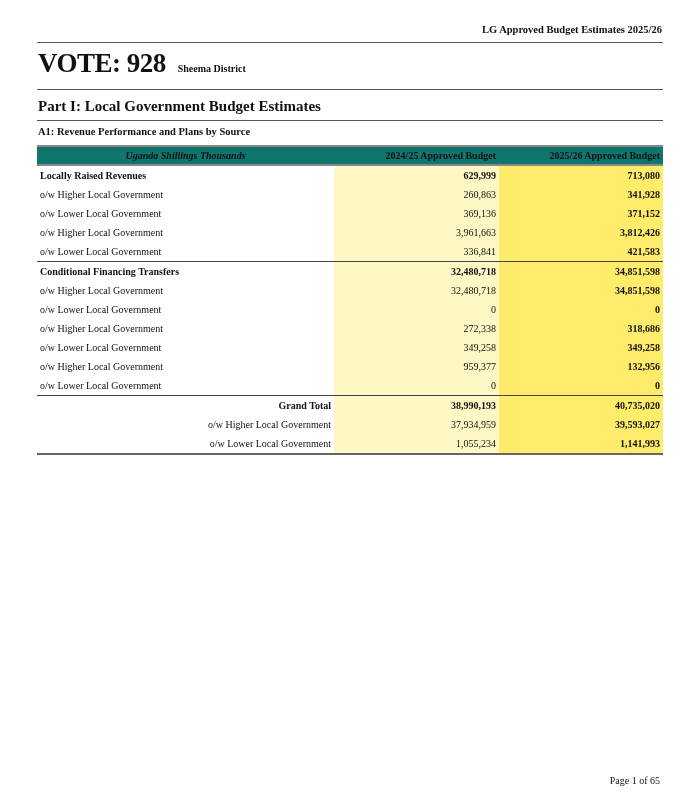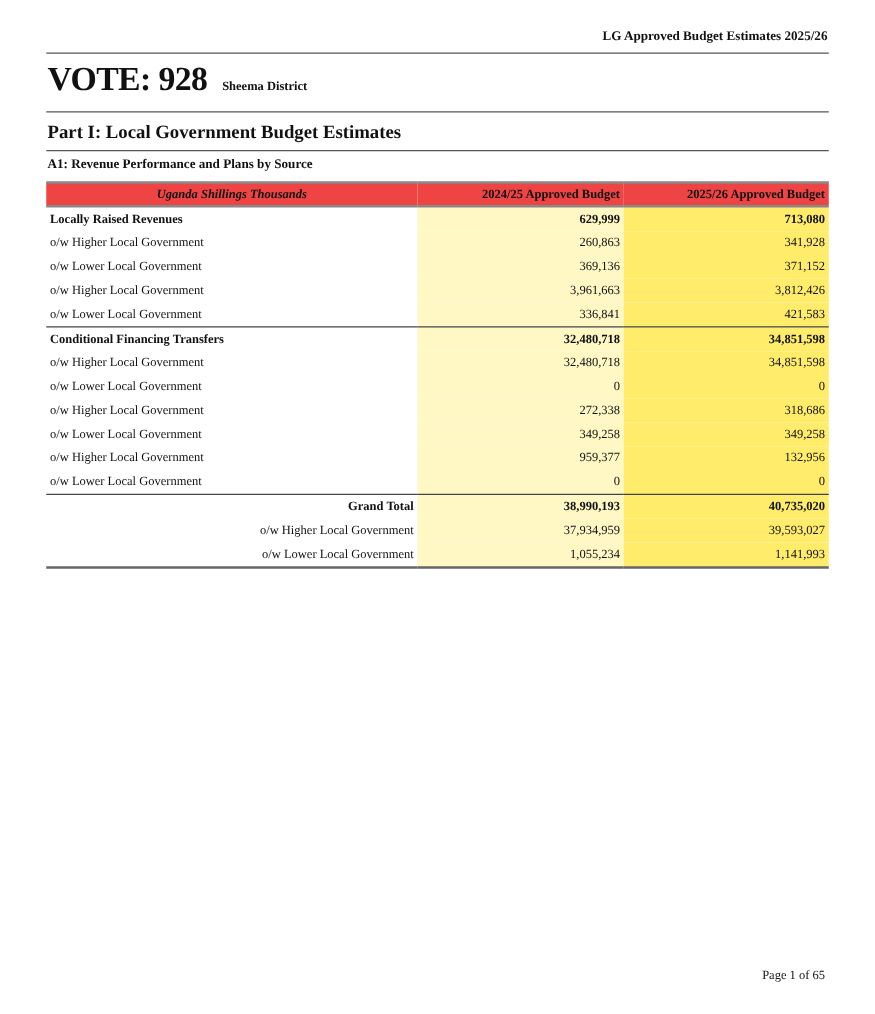--- a/index.html
+++ b/index.html
@@ -5,26 +5,26 @@
   html, body { margin: 0; padding: 0; background: #ffffff; }
   body { width: 700px; height: 811px; position: relative; font-family: "Liberation Serif", "DejaVu Serif", serif; color: #111; overflow: hidden; }
   .header-right { position: absolute; top: 24px; right: 38px; font-size: 10.5px; font-weight: bold; }
   .rule { position: absolute; left: 37px; width: 626px; height: 0; border-top: 1px solid #555; }
   .vote { position: absolute; top: 48px; left: 38px; display: flex; align-items: baseline; }
   .vote-num { font-size: 27px; font-weight: bold; letter-spacing: -0.5px; }
   .district { font-size: 10px; font-weight: bold; margin-left: 12px; }
   .part-title { position: absolute; top: 98px; left: 38px; font-size: 15px; font-weight: bold; }
   .section-title { position: absolute; top: 126px; left: 38px; font-size: 10.5px; font-weight: bold; }
   table { position: absolute; top: 145px; left: 37px; width: 626px; border-collapse: collapse; font-size: 10px; }
-  th { background: #ef4444; font-weight: bold; height: 17px; padding: 0 3px; border-top: 2px solid #888; border-bottom: 2px solid #888; }
+  th { background: #0f766e; font-weight: bold; height: 17px; padding: 0 3px; border-top: 2px solid #888; border-bottom: 2px solid #888; }
   th.c0 { font-style: italic; text-align: center; }
   th.c1, th.c2 { text-align: right; }
   td { height: 19px; padding: 0 3px; }
   td.c1 { background: #fff8c4; text-align: right; width: 159px; }
-  td.c2 { background: #ffec6a; text-align: right; width: 158px; }
+  td.c2 { background: #ffec6a; text-align: right; width: 158px; font-weight: bold; }
   tr.bold td { font-weight: bold; }
   tr.bold td { border-top: 1px solid #444; }
   tr.sub td.c0 { padding-left: 3px; }
   tr.total td { font-weight: bold; border-top: 1px solid #444; }
   tr.total td.c0, tr.totsub td.c0 { text-align: right; }
   tr.last td { border-bottom: 2px solid #666; }
   .footer { position: absolute; top: 775px; right: 40px; font-size: 10px; }
 </style>
 </head>
 <body>

